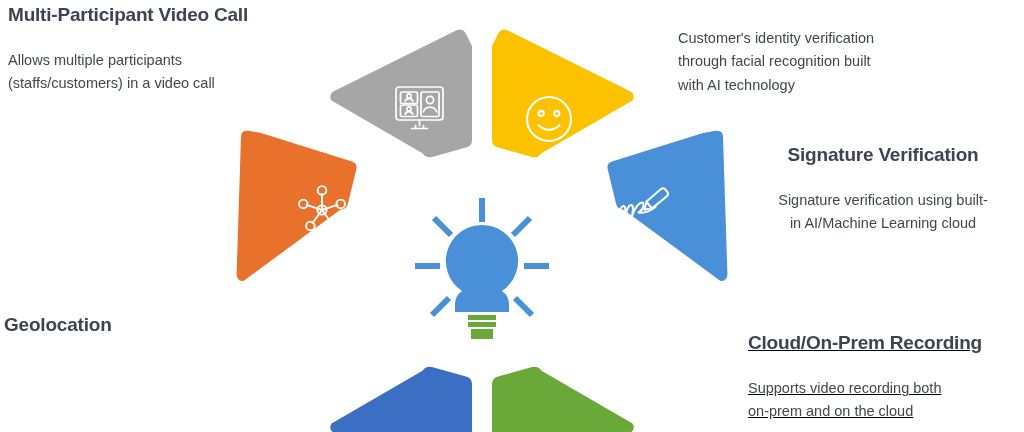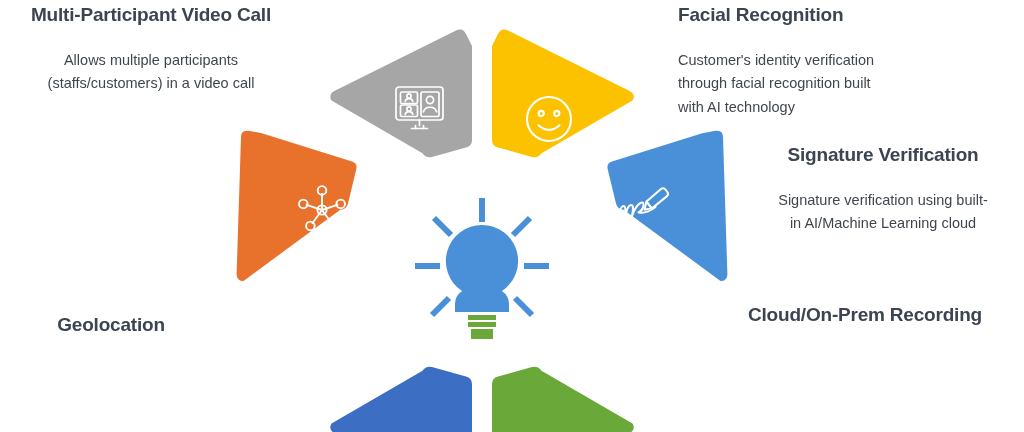--- a/index.html
+++ b/index.html
@@ -25,29 +25,29 @@
     line-height: 1.15;
     white-space: nowrap;
   }
   .txt .body {
     font-size: 14.5px;
     color: #40464d;
     line-height: 1.62;
     margin-top: 23px;
     white-space: pre-line;
   }
-  .align-right { text-align: center; }
+  .align-right { text-align: left; }
   .align-left  { text-align: left; }
 
   #blk-video      { left: 8px;   top: 4px;   width: 286px; }
   #blk-facial     { left: 678px; top: 4px;   width: 320px; }
   #blk-integration{ left: 8px;   top: 146px; width: 210px; }
   #blk-signature  { left: 748px; top: 144px; width: 270px; text-align: center; }
   #blk-geo        { left: 4px;   top: 314px; width: 214px; }
-  #blk-cloud      { left: 748px; top: 304px; width: 276px; }
+  #blk-cloud      { left: 748px; top: 332px; width: 276px; text-decoration: underline; }
 
   
   #wheel {
     position: absolute;
     left: 0; top: 0;
     width: 1024px; height: 432px;
   }
 </style>
 </head>
 <body>
@@ -238,36 +238,37 @@
     </g>
   </svg>
 
   <div class="txt align-right" id="blk-video">
     <div class="title">Multi-Participant Video Call</div>
     <div class="body">Allows multiple participants
 (staffs/customers) in a video call</div>
   </div>
 
   <div class="txt align-left" id="blk-facial">
-    <div class="title">Facial Recognition</div>
     <div class="body">Customer's identity verification
 through facial recognition built
 with AI technology</div>
   </div>
 
   <div class="txt align-right" id="blk-integration">
   </div>
 
   <div class="txt align-left" id="blk-signature">
     <div class="title">Signature Verification</div>
     <div class="body">Signature verification using built-
 in AI/Machine Learning cloud</div>
   </div>
 
   <div class="txt align-right" id="blk-geo">
     <div class="title">Geolocation</div>
   </div>
 
   <div class="txt align-left" id="blk-cloud">
     <div class="title">Cloud/On-Prem Recording</div>
+    <div class="body">Supports video recording both
+on-prem and on the cloud</div>
   </div>
 
 </div>
 
 </body></html>

